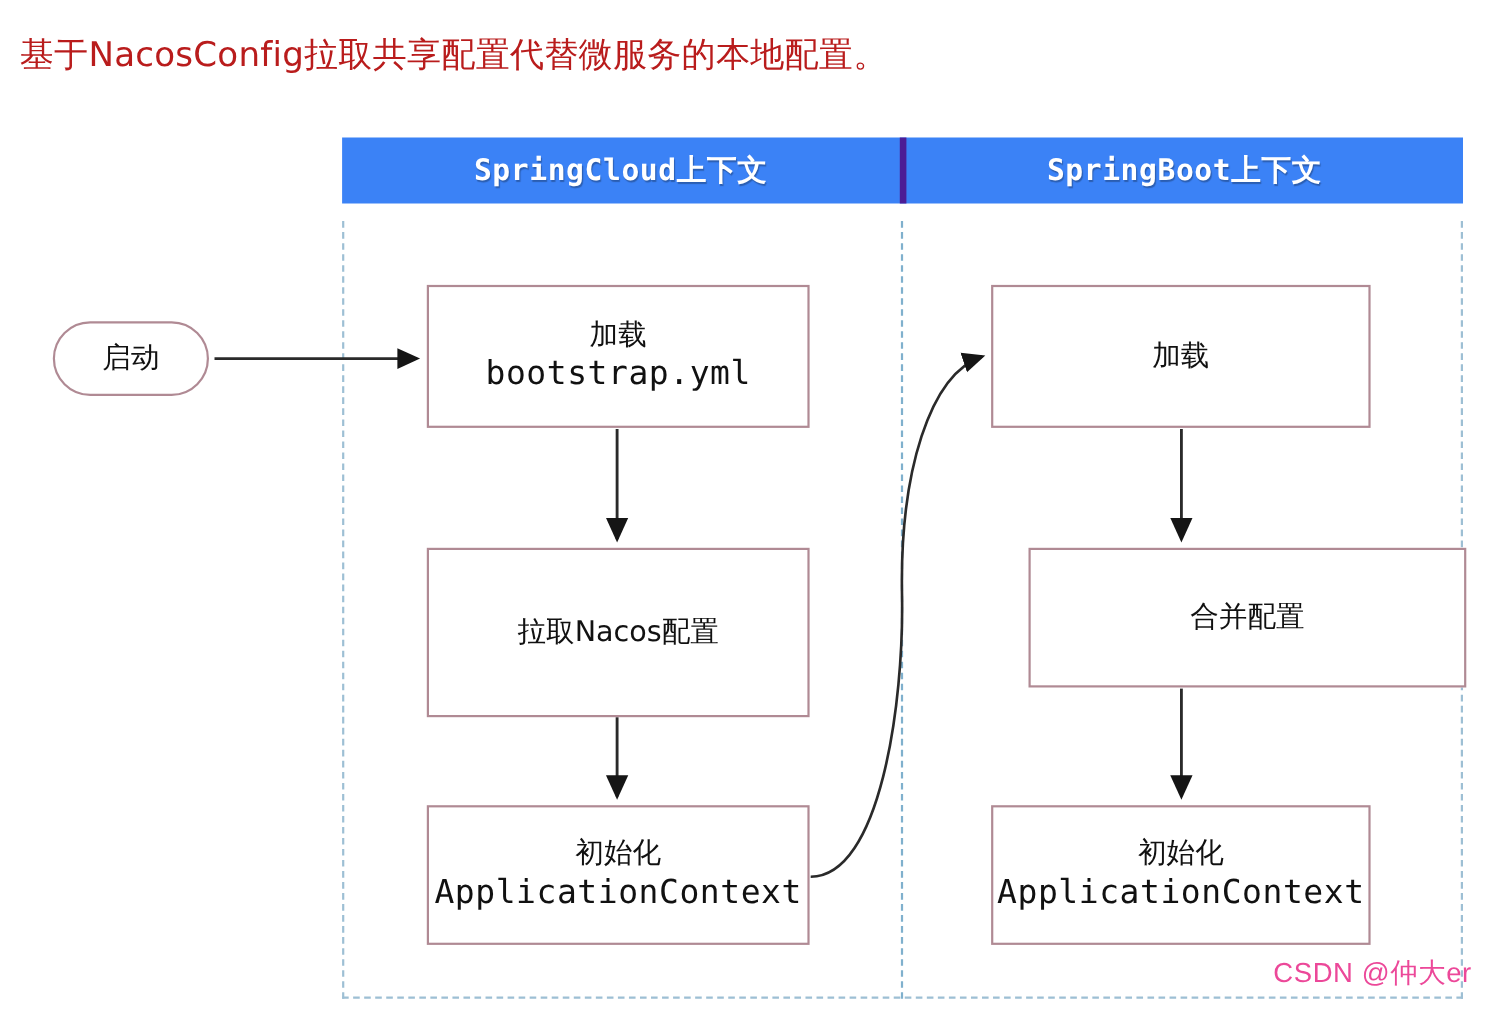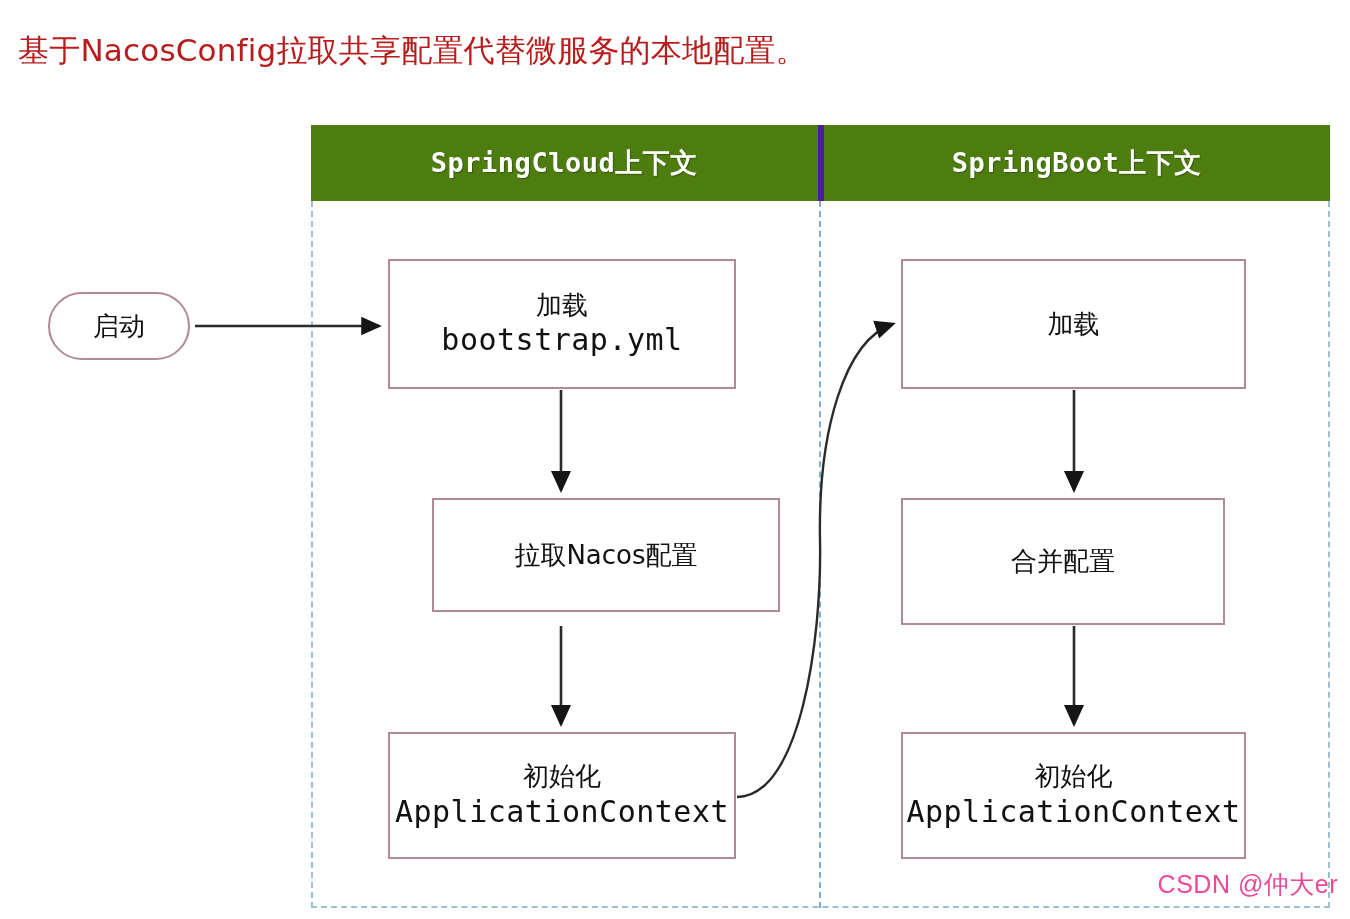--- a/index.html
+++ b/index.html
@@ -61,23 +61,23 @@
     height: 707px;
     border-left: 2px dashed #7fb0cd;
   }
 
   
   #lane-header {
     position: absolute;
     left: 0;
     top: 0;
     width: 1019px;
-    height: 76px;
+    height: 60px;
     display: flex;
-    background: #4d7c0f;
+    background: #3b82f6;
   }
   .lane-header-cell {
     flex: 1 1 0;
     display: flex;
     align-items: center;
     justify-content: center;
     color: #ffffff;
     font-family: "DejaVu Sans Mono", "Liberation Mono", monospace;
     font-weight: bold;
     font-size: 27px;
@@ -124,25 +124,25 @@
   #node-start {
     left: 48px;
     top: 292px;
     width: 142px;
     height: 68px;
     border-radius: 34px;
     z-index: 4;
   }
 
   #node-bootstrap  { left: 388px;  top: 259px; width: 348px; height: 130px; }
-  #node-pull       { left: 388px;  top: 498px; width: 348px; height: 114px; margin-left: 44px; }
+  #node-pull       { left: 388px;  top: 498px; width: 348px; height: 154px; }
   #node-initcloud  { left: 388px;  top: 732px; width: 348px; height: 127px; }
 
   #node-application{ left: 901px;  top: 259px; width: 345px; height: 130px; }
-  #node-merge      { left: 901px;  top: 498px; width: 324px; height: 127px; justify-content: center; }
+  #node-merge      { left: 935px;  top: 498px; width: 398px; height: 127px; justify-content: center; }
   #node-initboot   { left: 901px;  top: 732px; width: 345px; height: 127px; }
 
   
   #connectors {
     position: absolute;
     left: 0;
     top: 0;
     width: 1350px;
     height: 919px;
     z-index: 3;

